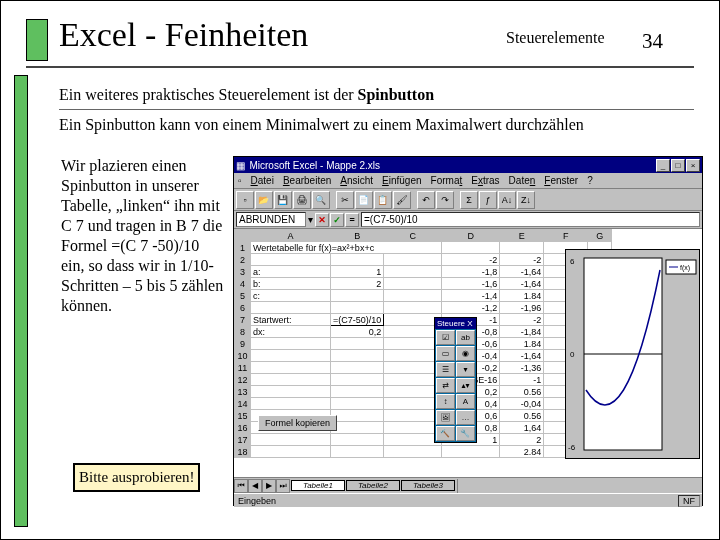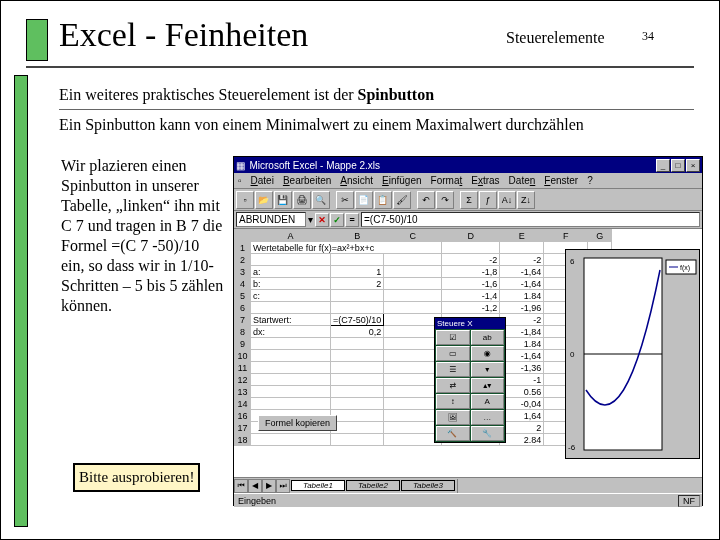--- a/index.html
+++ b/index.html
@@ -1,21 +1,21 @@
 <!DOCTYPE html>
 <html><head>
 <meta charset="utf-8">
 <style>
   * { box-sizing: border-box; margin: 0; padding: 0; }
   body { width: 720px; height: 540px; font-family: "Times New Roman", serif; background: #fff; position: relative; }
   .slide { width: 720px; height: 540px; border: 1px solid #000; position: relative; overflow: hidden; }
   .greenbar { position: absolute; left: 25px; top: 18px; width: 22px; height: 42px; background: #5fbf5f; border: 1px solid #000; }
   .title { position: absolute; left: 58px; top: 15px; font-size: 34px; font-weight: normal; }
   .subhead { position: absolute; top: 28px; font-size: 16px; font-weight: normal; }
-  .pageno { position: absolute; top: 28px; font-size: 12px; }
+  .pageno { position: absolute; top: 28px; font-size: 21px; }
   .hr1 { position: absolute; left: 25px; top: 65px; right: 25px; border-top: 2px solid #444; }
   .greenside { position: absolute; left: 13px; top: 74px; width: 14px; bottom: 12px; background: #5fbf5f; border: 1px solid #000; }
   .p1 { position: absolute; left: 58px; top: 85px; font-size: 16px; }
   .hr2 { position: absolute; left: 58px; top: 108px; right: 25px; border-top: 1px solid #666; }
   .p2 { position: absolute; left: 58px; top: 115px; font-size: 16px; right: 20px; }
   .p3 { position: absolute; left: 60px; top: 155px; width: 165px; font-size: 16px; line-height: 1.25; }
   .btn-box { position: absolute; left: 72px; top: 462px; border: 2px solid #000; background: #fff6c6; padding: 4px 4px; font-size: 15px; }
   .excel { position: absolute; left: 232px; top: 155px; width: 470px; height: 350px; border: 1px solid #000; font-family: "MS Sans Serif", Arial, sans-serif; font-size: 10px; background: #c0c0c0; }
   .ex-title { background: #000080; color: #fff; display: flex; align-items: center; height: 16px; padding: 0 2px; }
   .ex-title .t { flex: 1; padding-left: 4px; }
@@ -30,21 +30,21 @@
   .fxbtn { width: 14px; height: 14px; background: #c0c0c0; border: 1px solid #fff; border-right-color: #808080; border-bottom-color: #808080; display: flex; align-items: center; justify-content: center; font-size: 9px; font-weight: bold; }
   .fxred { color: #c00; }
   .fxgrn { color: #080; }
   .formulainput { background: #fff; border: 1px inset #808080; flex: 1; height: 15px; padding-left: 2px; line-height: 13px; }
   .grid { background: #fff; position: relative; height: 248px; overflow: hidden; }
   .gtable { border-collapse: collapse; font-size: 9px; }
   .gtable th, .gtable td { border: 1px solid #c0c0c0; height: 12px; padding: 0 2px; white-space: nowrap; }
   .gtable th { background: #c0c0c0; font-weight: normal; text-align: center; }
   .gtable th.rowh { width: 16px; }
   .gtable td.r { text-align: right; }
-  .toolbox { position: absolute; left: 200px; top: 88px; width: 72px; background: #14532d; border: 1px solid #000; }
+  .toolbox { position: absolute; left: 200px; top: 88px; width: 43px; background: #0369a1; border: 1px solid #000; }
   .toolbox .tbtitle { background: #000080; color: #fff; font-size: 8px; height: 11px; display: flex; align-items: center; padding-left: 2px; }
   .toolbox .tbgrid { display: grid; grid-template-columns: 1fr 1fr; gap: 1px; padding: 1px; }
   .toolbox .tbgrid div { background: #c0c0c0; border: 1px solid #fff; border-right-color: #808080; border-bottom-color: #808080; height: 15px; display: flex; align-items: center; justify-content: center; font-size: 8px; }
   .formkopbtn { position: absolute; left: 24px; top: 186px; background: #c0c0c0; border: 1px solid #fff; border-right-color: #404040; border-bottom-color: #404040; padding: 2px 6px; font-size: 9px; }
   .chart { position: absolute; right: 2px; top: 20px; width: 135px; height: 210px; background: #fff; border: 1px solid #000; }
   .sheettabs { background: #c0c0c0; height: 16px; display: flex; align-items: center; font-size: 9px; border-top: 1px solid #808080; }
   .navt { width: 14px; height: 14px; background: #c0c0c0; border: 1px solid #808080; display: flex; align-items: center; justify-content: center; font-size: 8px; }
   .tab { background: #fff; border: 1px solid #000; padding: 0 11px; margin-left: 1px; font-style: italic; font-size: 8px; }
   .tab.inact { background: #c0c0c0; }
   .statusbar { background: #c0c0c0; height: 14px; display: flex; align-items: center; padding-left: 4px; border-top: 1px solid #fff; font-size: 9px; gap: 24px; }
@@ -265,20 +265,30 @@
               <th class="rowh">14</th>
               <td></td>
               <td class="r"></td>
               <td class="r"></td>
               <td class="r">0,4</td>
               <td class="r">-0,04</td>
               <td></td>
               <td></td>
             </tr>
             <tr>
+              <th class="rowh">15</th>
+              <td></td>
+              <td class="r"></td>
+              <td class="r"></td>
+              <td class="r">0,6</td>
+              <td class="r">0.56</td>
+              <td></td>
+              <td></td>
+            </tr>
+            <tr>
               <th class="rowh">16</th>
               <td></td>
               <td class="r"></td>
               <td class="r"></td>
               <td class="r">0,8</td>
               <td class="r">1,64</td>
               <td></td>
               <td></td>
             </tr>
             <tr>

